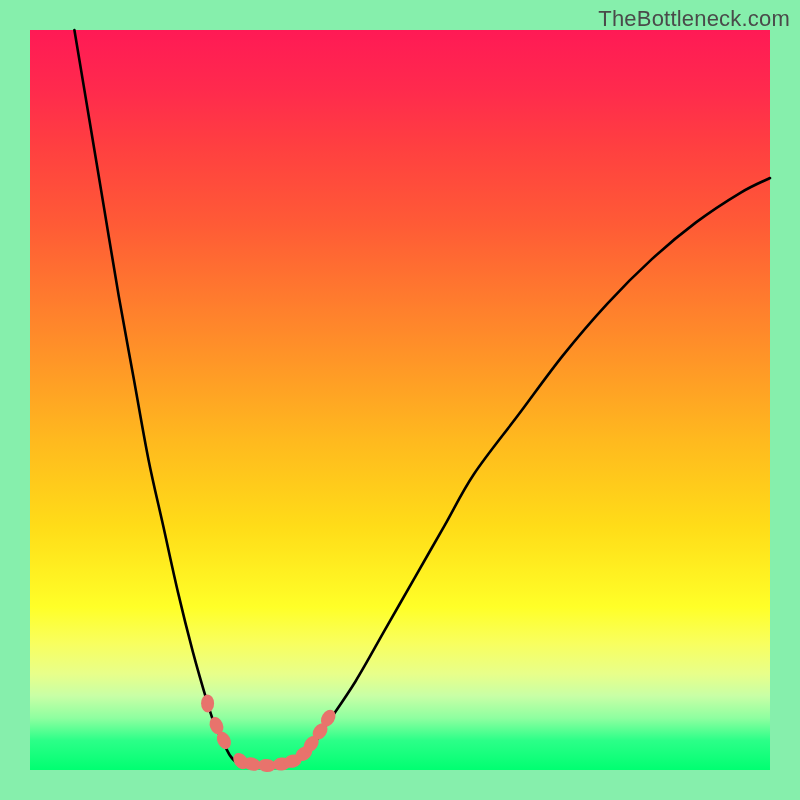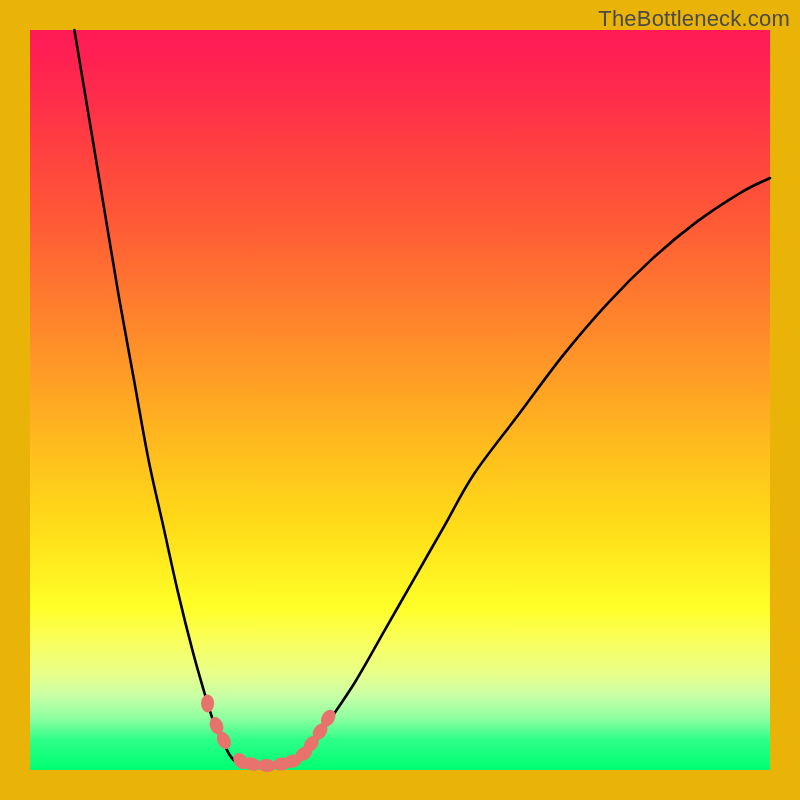--- a/index.html
+++ b/index.html
@@ -8,21 +8,21 @@
     width: 800px;
     height: 800px;
     overflow: hidden;
     background: #000;
     font-family: Arial, Helvetica, sans-serif;
   }
   .frame {
     position: relative;
     width: 800px;
     height: 800px;
-    background: #eab308;
+    background: #86efac;
   }
   .watermark {
     position: absolute;
     top: 6px;
     right: 10px;
     color: #4a4a4a;
     font-size: 22px;
     font-weight: 500;
     letter-spacing: 0.2px;
     z-index: 50;

